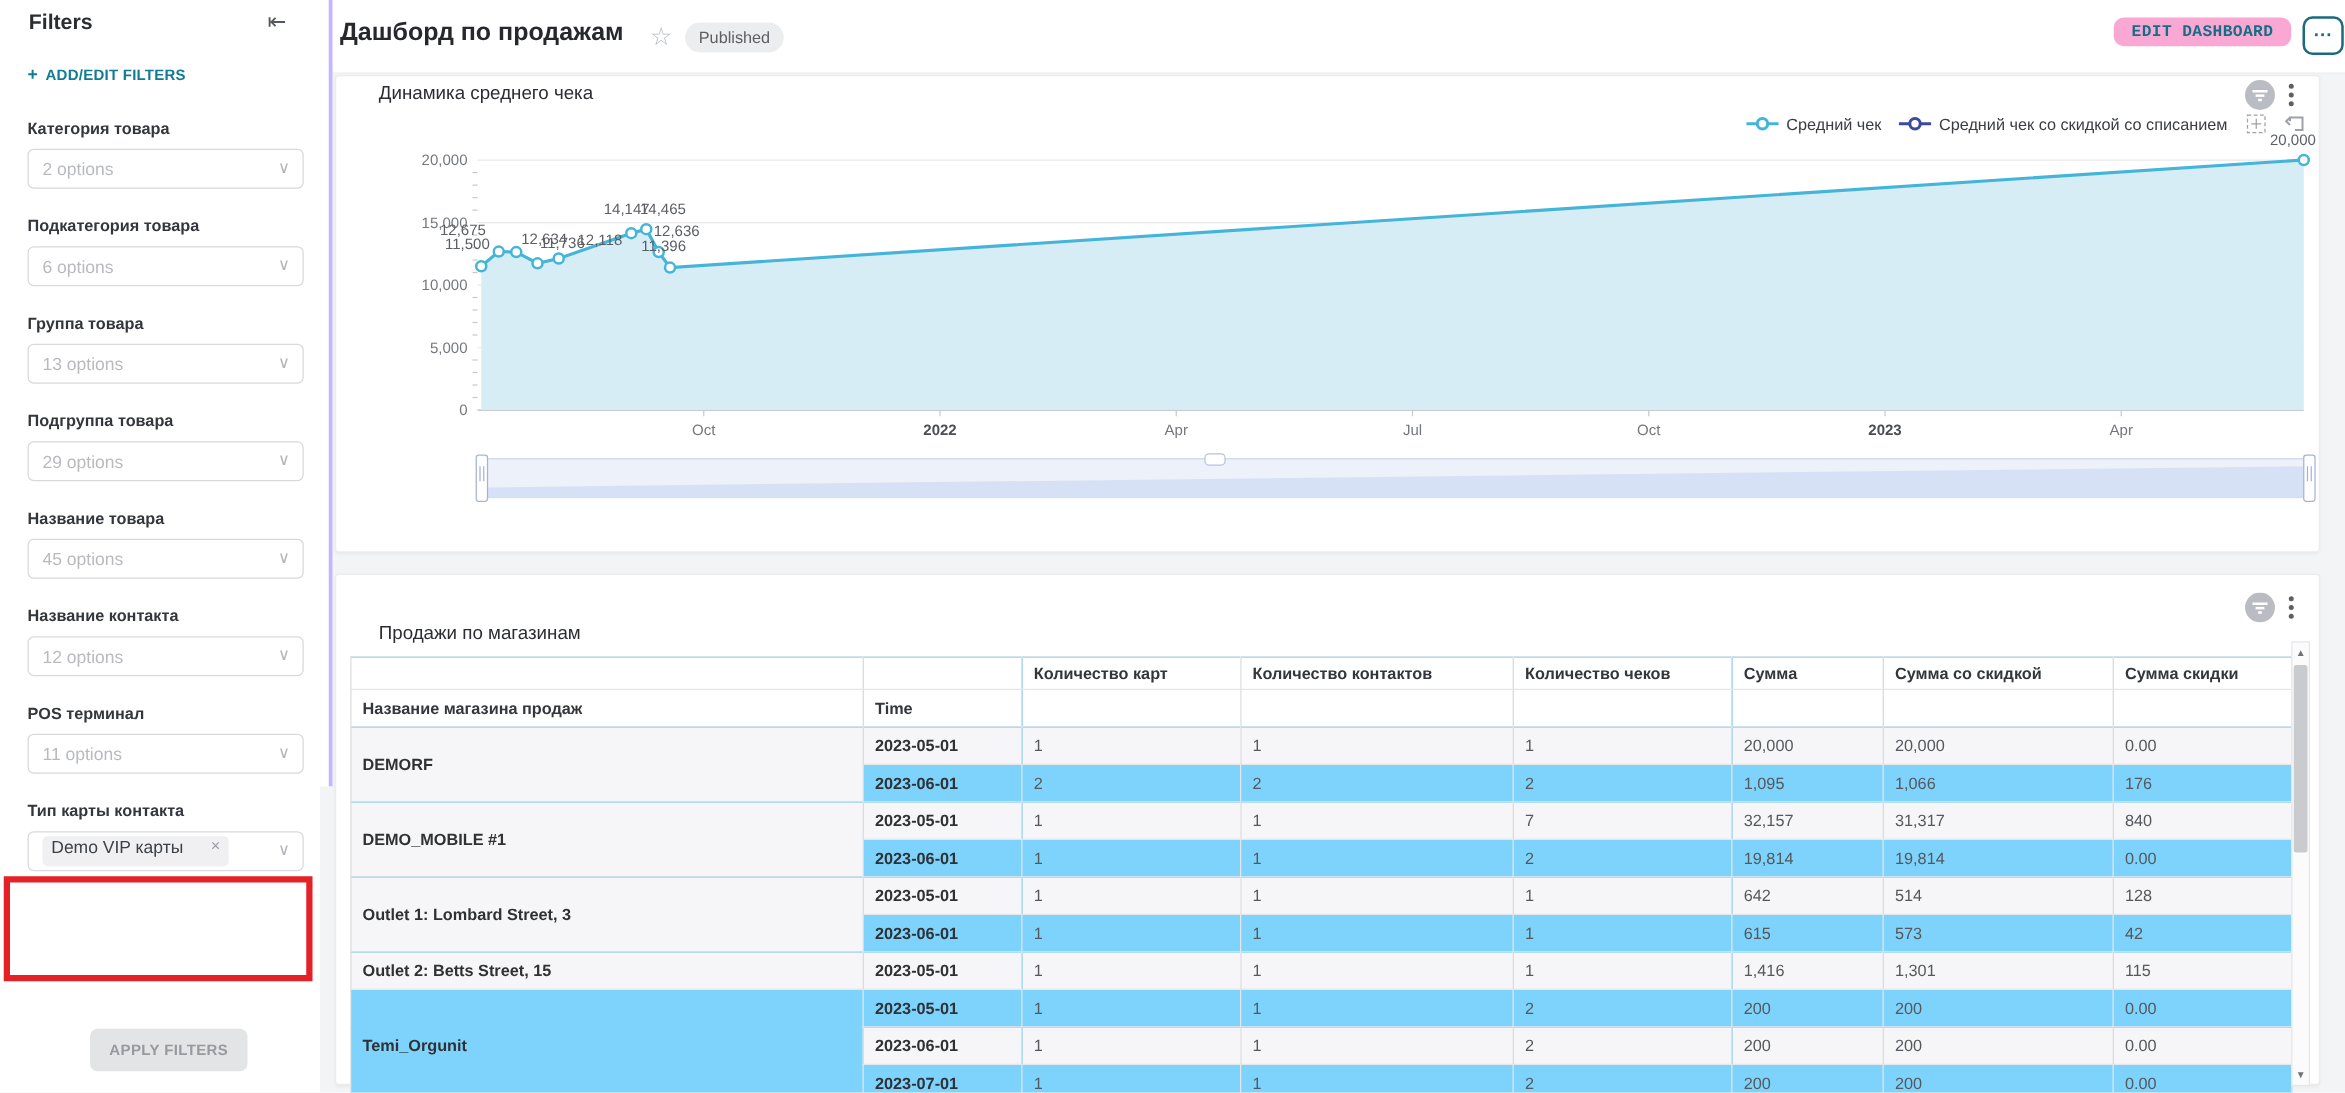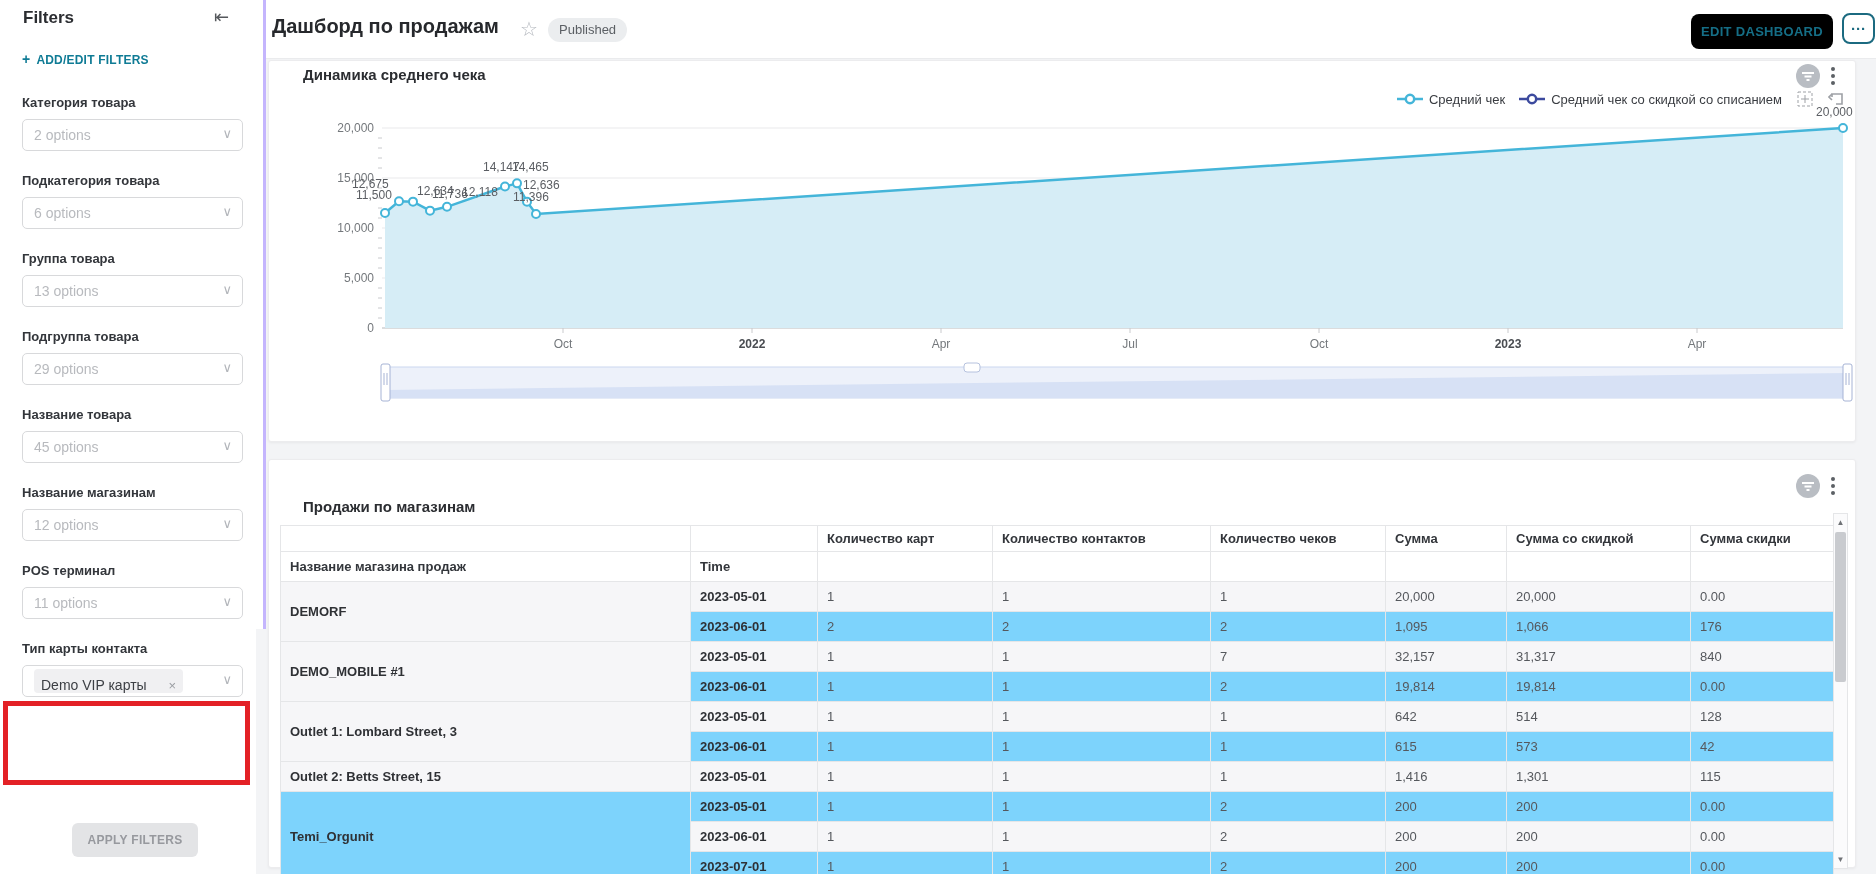--- a/index.html
+++ b/index.html
@@ -12,37 +12,37 @@
   .sb-collapse{left:204px;top:6px;font-size:18px;color:#55585c;cursor:pointer}
   .sb-addedit{left:12px;top:51px;font-size:12px;font-weight:bold;color:#0f7b95;letter-spacing:.2px;cursor:pointer}
   .sb-addedit .plus{font-size:14px;margin-right:6px}
   #filter-list{left:12px;top:96px;width:221px}
   .fgroup{margin-bottom:23px}
   .flabel{font-size:13px;font-weight:bold;color:#33363b;margin-bottom:9px;line-height:14px}
   .fpill{display:inline-block;background:#eeeef0;border-radius:13px;height:26px;line-height:26px;padding:0 14px;font-size:13px;color:#55585c}
   .fselect{position:relative;height:32px;border:1px solid #d8d9db;border-radius:5px;background:#fff;display:flex;align-items:center;padding:0 28px 0 11px}
   .fselect .ph{font-size:14px;color:#b8babe;white-space:nowrap}
   .fselect .chev{position:absolute;right:10px;top:6px;font-size:13px;color:#b2b5ba}
-  .ftag{display:inline-flex;align-items:flex-end;background:#f0f0f2;border-radius:4px;height:24px;padding:0 7px;font-size:14px;color:#3c3f44;gap:22px}
+  .ftag{display:inline-flex;align-items:flex-start;background:#f0f0f2;border-radius:4px;height:24px;padding:0 7px;font-size:14px;color:#3c3f44;gap:22px}
   .ftag .x{color:#9a9da2;font-size:13px;cursor:pointer}
   #red-box{left:3px;top:701px;width:247px;height:84px;border:5px solid #e32126;z-index:9;pointer-events:none}
   #apply-btn{left:62px;top:823px;width:126px;height:34px;background:#e3e4e6;border:none;border-radius:6px;font-size:12px;font-weight:bold;color:#97999e;letter-spacing:.3px;cursor:pointer;font-family:inherit}
   
   #hdr{left:256px;top:0;width:1620px;height:59px;background:#fff;border-bottom:1px solid #eaebed;z-index:4}
   .hdr-title{left:272px;top:15px;font-size:20px;font-weight:bold;color:#26282c}
   .hdr-star{left:520px;top:17px;font-size:20px;color:#b6bac0;cursor:pointer}
   .hdr-badge{left:548px;top:18px;height:24px;line-height:24px;background:#ebedef;border-radius:12px;padding:0 11px;font-size:13px;color:#5b5f64}
-  #edit-btn{left:1691px;top:14px;width:142px;height:35px;background:#000000;border:none;border-radius:8px;font-size:13px;font-weight:bold;color:#156e86;letter-spacing:.3px;cursor:pointer;font-family:Liberation Sans, sans-serif}
+  #edit-btn{left:1691px;top:14px;width:142px;height:23px;background:#f9a8d4;border:none;border-radius:8px;font-size:13px;font-weight:bold;color:#156e86;letter-spacing:.3px;cursor:pointer;font-family:Liberation Mono, monospace}
   #more-btn{left:1842px;top:13px;width:33px;height:31px;background:#fff;border:2px solid #1b6a80;border-radius:8px;color:#1b6a80;font-size:15px;font-weight:bold;line-height:24px;cursor:pointer;font-family:inherit}
   
   #main-bg{left:256px;top:59px;width:1620px;height:815px;background:#f3f4f6;z-index:0}
   .card{background:#fff;border:1px solid #ececee;border-radius:3px;box-shadow:0 1px 3px rgba(0,0,0,.05);z-index:1}
   #card1{left:268px;top:60px;width:1588px;height:382px}
   #card2{left:268px;top:459px;width:1588px;height:409px}
-  .card-title{left:303px;font-size:15px;font-weight:bold;color:#2b2d31;z-index:2}
+  .card-title{left:303px;font-size:15px;font-weight:normal;color:#2b2d31;z-index:2}
   .wfilter{width:24px;height:24px;z-index:2;cursor:pointer}
   .kebab{width:10px;height:24px;z-index:2;cursor:pointer;display:flex;flex-direction:column;justify-content:center;align-items:center;gap:3px}
   .kebab i{width:4px;height:4px;border-radius:50%;background:#5c6065}
   
   #legend{top:90px;left:268px;width:1578px;display:flex;justify-content:flex-end;align-items:center;gap:14px;z-index:2}
   .leg-item{display:flex;align-items:center;gap:6px;font-size:13px;color:#3a3d42;cursor:pointer}
   .zoom-ico{width:18px;height:18px;color:#9ea1a6;cursor:pointer}
   
   #sales-table{left:280px;top:525px;border-collapse:collapse;table-layout:fixed;width:1553px;font-size:13px;z-index:2;background:#7dd3fc}
   #sales-table td,#sales-table th{border:1px solid #e5e6e8;padding:0 9px;text-align:left;overflow:hidden;white-space:nowrap}
@@ -97,21 +97,21 @@
         </div>
       </div>
       <div class="fgroup">
         <div class="flabel">Название товара</div>
         <div class="fselect">
           <span class="ph">45 options</span>
           <span class="chev">∨</span>
         </div>
       </div>
       <div class="fgroup">
-        <div class="flabel">Название магазинам</div>
+        <div class="flabel">Название контакта</div>
         <div class="fselect">
           <span class="ph">12 options</span>
           <span class="chev">∨</span>
         </div>
       </div>
       <div class="fgroup">
         <div class="flabel">POS терминал</div>
         <div class="fselect">
           <span class="ph">11 options</span>
           <span class="chev">∨</span>

